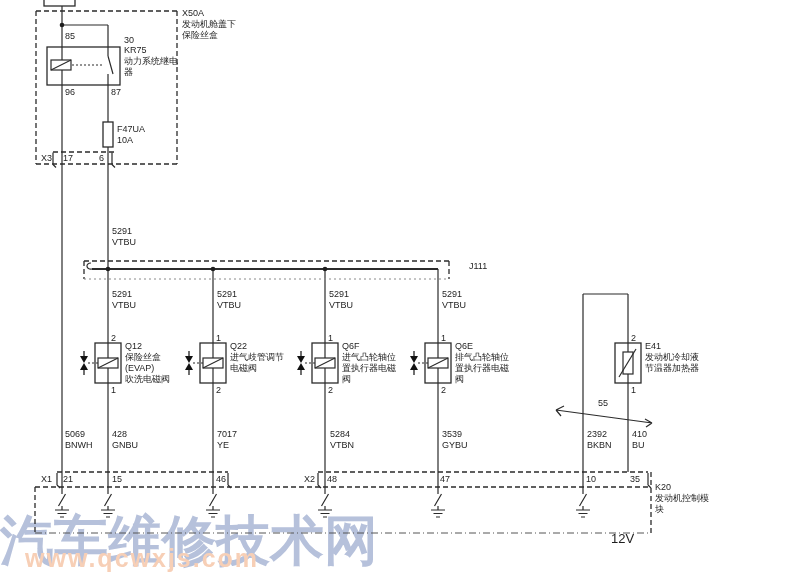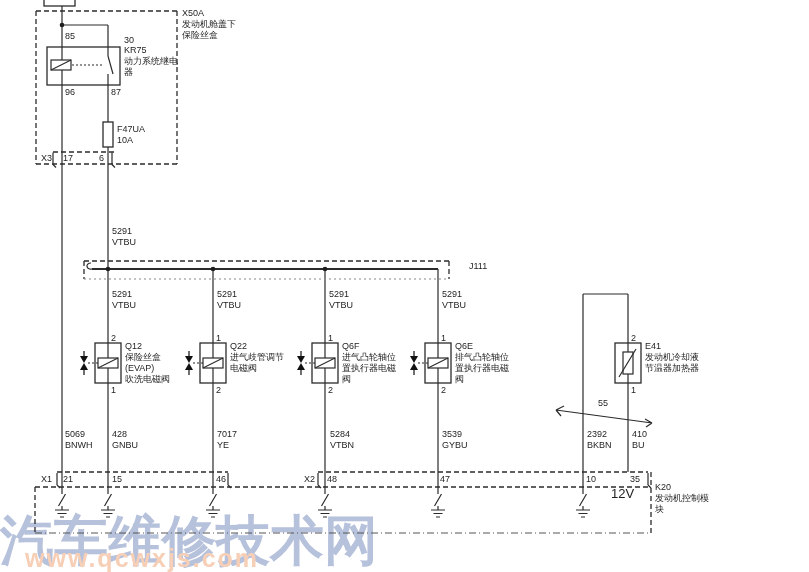--- a/index.html
+++ b/index.html
@@ -1,19 +1,19 @@
 <!DOCTYPE html>
 <html><head>
 <meta charset="utf-8">
 <style>
   html,body{margin:0;padding:0;background:#ffffff;}
   #stage{position:relative;width:809px;height:572px;background:#ffffff;overflow:hidden;
          font-family:"Liberation Sans","DejaVu Sans",sans-serif;}
   .t{position:absolute;font-size:9px;line-height:10px;color:#1e1e1e;white-space:nowrap;}
-  .big{font-size:13px;color:#1e1e1e;}
+  .big{font-size:13px;color:#1e1e1e;margin-top:45px;}
   svg{position:absolute;left:0;top:0;}
   #wm-name{position:absolute;left:0px;top:505px;font-size:54px;font-weight:bold;letter-spacing:0px;}
   #wm-url{position:absolute;left:25px;top:544px;font-size:25px;font-weight:bold;letter-spacing:2px;}
 </style>
 </head>
 <body>
 
 <div id="stage">
 
   <div id="wm-name" style="color:#b6c1db;">汽车维修技术网</div>

